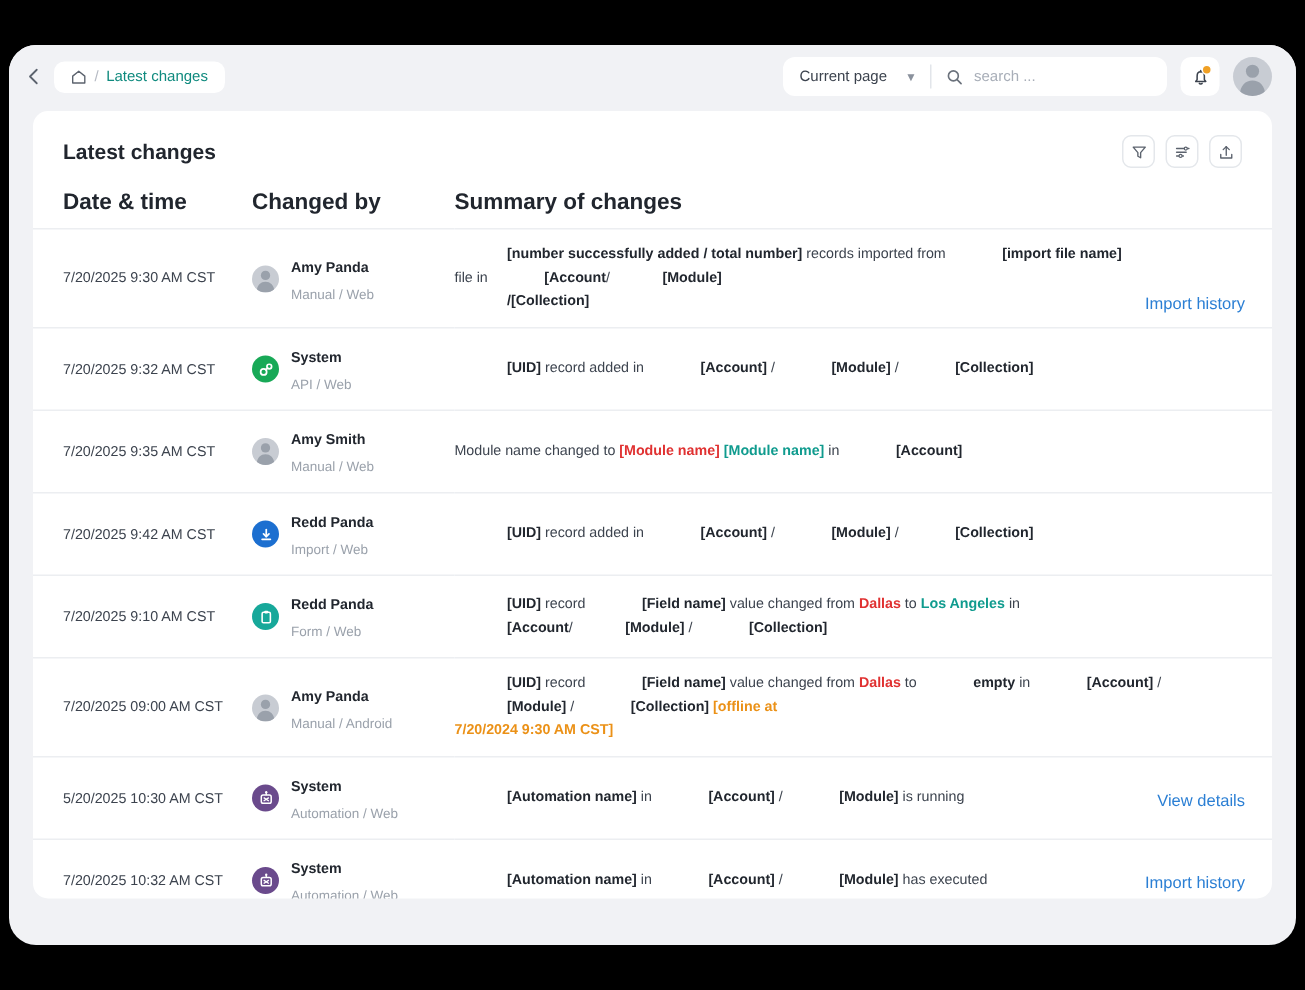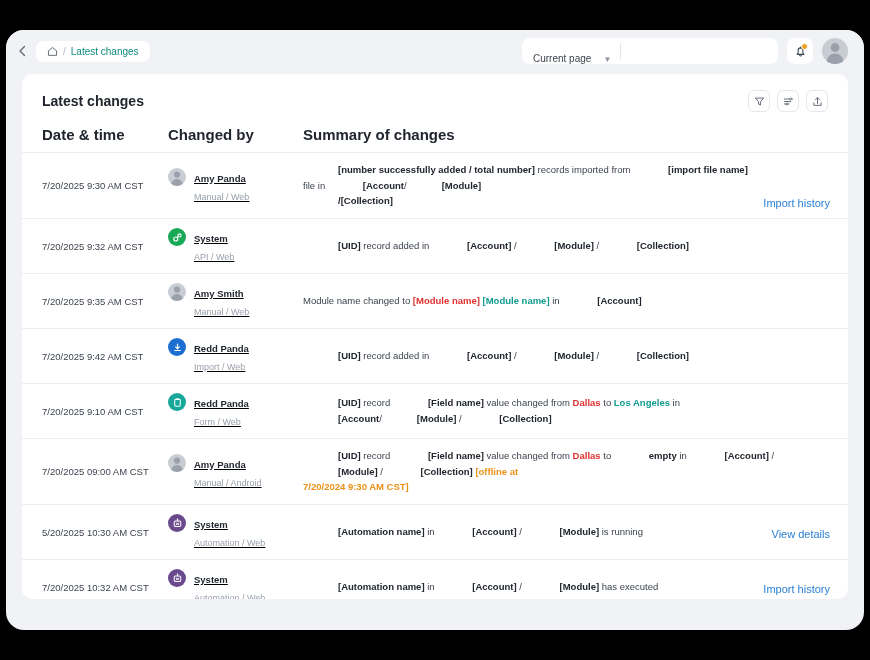--- a/index.html
+++ b/index.html
@@ -51,21 +51,21 @@
   }
   #searchbox {
     display: flex; align-items: center;
     background: #ffffff;
     border-radius: 8px;
     height: 26px;
     width: 256px;
     font-size: 10px;
   }
   #page-scope {
-    display: flex; align-items: flex-end; gap: 12px;
+    display: flex; align-items: center; gap: 12px;
     padding: 0 9px 0 11px;
     color: #3c434e;
     height: 100%;
     white-space: nowrap;
     cursor: pointer;
   }
   #page-scope .chev { color: #8a919c; font-size: 8px; }
   #scope-divider { width: 1px; height: 16px; background: #e2e5ea; }
   #search-field {
     flex: 1;
@@ -140,21 +140,21 @@
     vertical-align: middle;
     padding: 9px 0;
   }
   td.c-date {
     padding-left: 20px; padding-right: 8px;
     font-size: 9.5px; color: #3c434e;
     white-space: nowrap;
   }
   td.c-user { padding-right: 8px; }
   td.c-sum  { padding-right: 18px; }
-  .user-cell { display: flex; gap: 8px; text-decoration: underline; }
+  .user-cell { display: flex; align-items: center; gap: 8px; }
   .av {
     width: 18px; height: 18px; min-width: 18px;
     border-radius: 50%;
     display: flex; align-items: center; justify-content: center;
     overflow: hidden;
   }
   .av.person { background: #c8ccd3; align-items: flex-end; }
   .av.api { background: #18a957; }
   .av.import { background: #1c6fd0; }
   .av.form { background: #17a89a; }
@@ -203,20 +203,27 @@
     </div>
 
     <div id="topbar-right">
 
       <div id="searchbox">
         <div id="page-scope">
           <span>Current page</span>
           <span class="chev">▼</span>
         </div>
         <div id="scope-divider"></div>
+        <div id="search-field">
+          <svg width="11" height="11" viewBox="0 0 12 12">
+            <circle cx="5" cy="5" r="3.6" fill="none" stroke="#6b727c" stroke-width="1.2"></circle>
+            <line x1="7.7" y1="7.7" x2="10.6" y2="10.6" stroke="#6b727c" stroke-width="1.2" stroke-linecap="round"></line>
+          </svg>
+          <span>search ...</span>
+        </div>
       </div>
 
       <div id="notif-btn">
         <svg width="13" height="13" viewBox="0 0 14 14">
           <path d="M3.4 10.1 L10.6 10.1 L9.6 8.7 L9.6 6.1 C9.6 4.3 8.5 3.1 7 3.1 C5.5 3.1 4.4 4.3 4.4 6.1 L4.4 8.7 Z" fill="none" stroke="#3c434e" stroke-width="1.1" stroke-linejoin="round"></path>
           <path d="M6 11.4 C6.3 11.9 7.7 11.9 8 11.4" fill="none" stroke="#3c434e" stroke-width="1.1" stroke-linecap="round"></path>
           <line x1="7" y1="2.1" x2="7" y2="3.1" stroke="#3c434e" stroke-width="1.1" stroke-linecap="round"></line>
         </svg>
         <span id="notif-dot"></span>
       </div>

